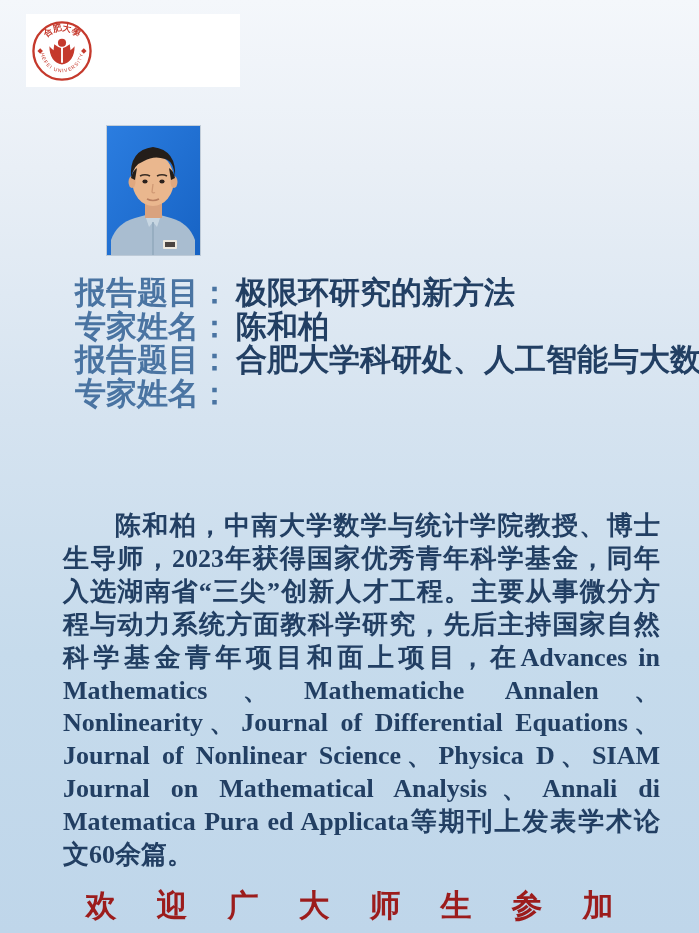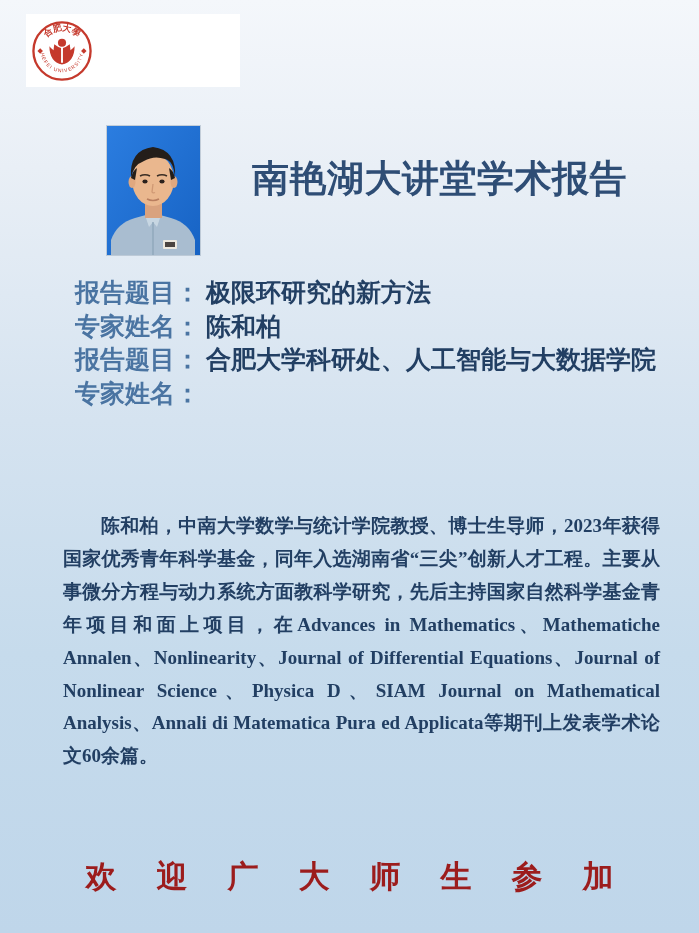--- a/index.html
+++ b/index.html
@@ -59,45 +59,45 @@
     color: #2e4d75;
     letter-spacing: 0.5px;
     white-space: nowrap;
   }
 
   
   .info-list {
     position: absolute;
     left: 75px; top: 276px;
     width: 590px;
-    font-size: 25px;
+    font-size: 31px;
     line-height: 33.5px;
     white-space: nowrap;
   }
   .info-row { height: 33.5px; }
   .info-label { color: #4a74a2; font-weight: 600; }
   .info-value { color: #223f63; font-weight: 600; margin-left: 6px; }
 
   
   .bio {
     position: absolute;
     left: 63px; top: 510px;
     width: 597px;
-    font-size: 19px;
+    font-size: 26px;
     line-height: 32.9px;
     text-align: justify;
     text-indent: 2em;
     color: #223f63;
     font-weight: 600;
   }
 
   
   .footer {
     position: absolute;
-    left: 0; top: 856px;
+    left: 0; top: 885px;
     width: 100%;
     text-align: center;
     font-size: 31px;
     font-weight: bold;
     color: #9c1c1c;
     letter-spacing: 40px;
     text-indent: 40px;
     white-space: nowrap;
   }
 </style>
@@ -157,21 +157,20 @@
 
     <path d="M33,50 Q38,47.5 43,50" stroke="#3a2d24" stroke-width="1.6" fill="none"></path>
     <path d="M50,50 Q55,47.5 60,50" stroke="#3a2d24" stroke-width="1.6" fill="none"></path>
     <ellipse cx="38" cy="55.5" rx="2.6" ry="1.9" fill="#2b211c"></ellipse>
     <ellipse cx="55" cy="55.5" rx="2.6" ry="1.9" fill="#2b211c"></ellipse>
 
     <path d="M46,58 L45,66 Q46,67.5 48,66.5" stroke="#cf9874" stroke-width="1.3" fill="none"></path>
     <path d="M40,73 Q46,76 52,73" stroke="#b97e5f" stroke-width="1.6" fill="none"></path>
   </svg>
 
-  <div class="title">南艳湖大讲堂学术报告</div>
 
   <div class="info-list">
     <div class="info-row">
       <span class="info-label">报告题目：</span><span class="info-value">极限环研究的新方法</span>
     </div>
     <div class="info-row">
       <span class="info-label">专家姓名：</span><span class="info-value">陈和柏</span>
     </div>
     <div class="info-row">
       <span class="info-label">报告题目：</span><span class="info-value">合肥大学科研处、人工智能与大数据学院</span>

